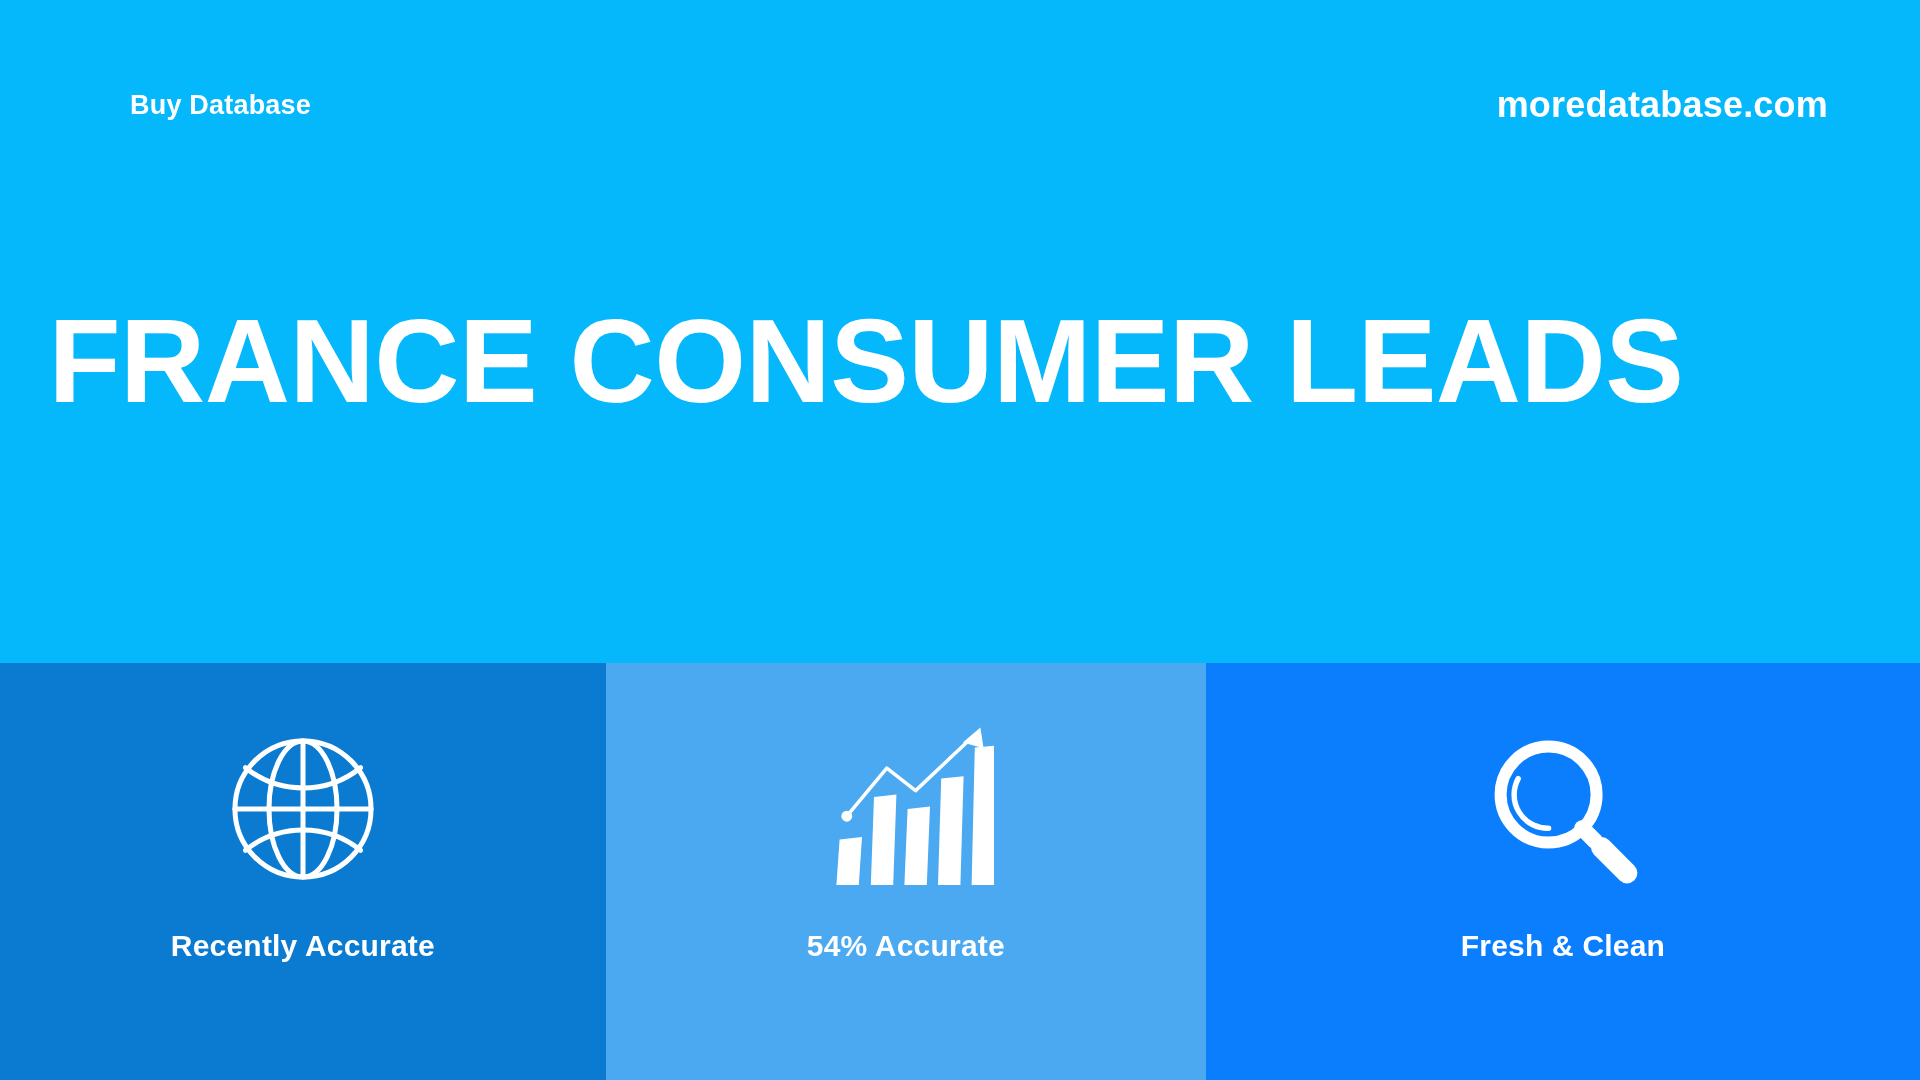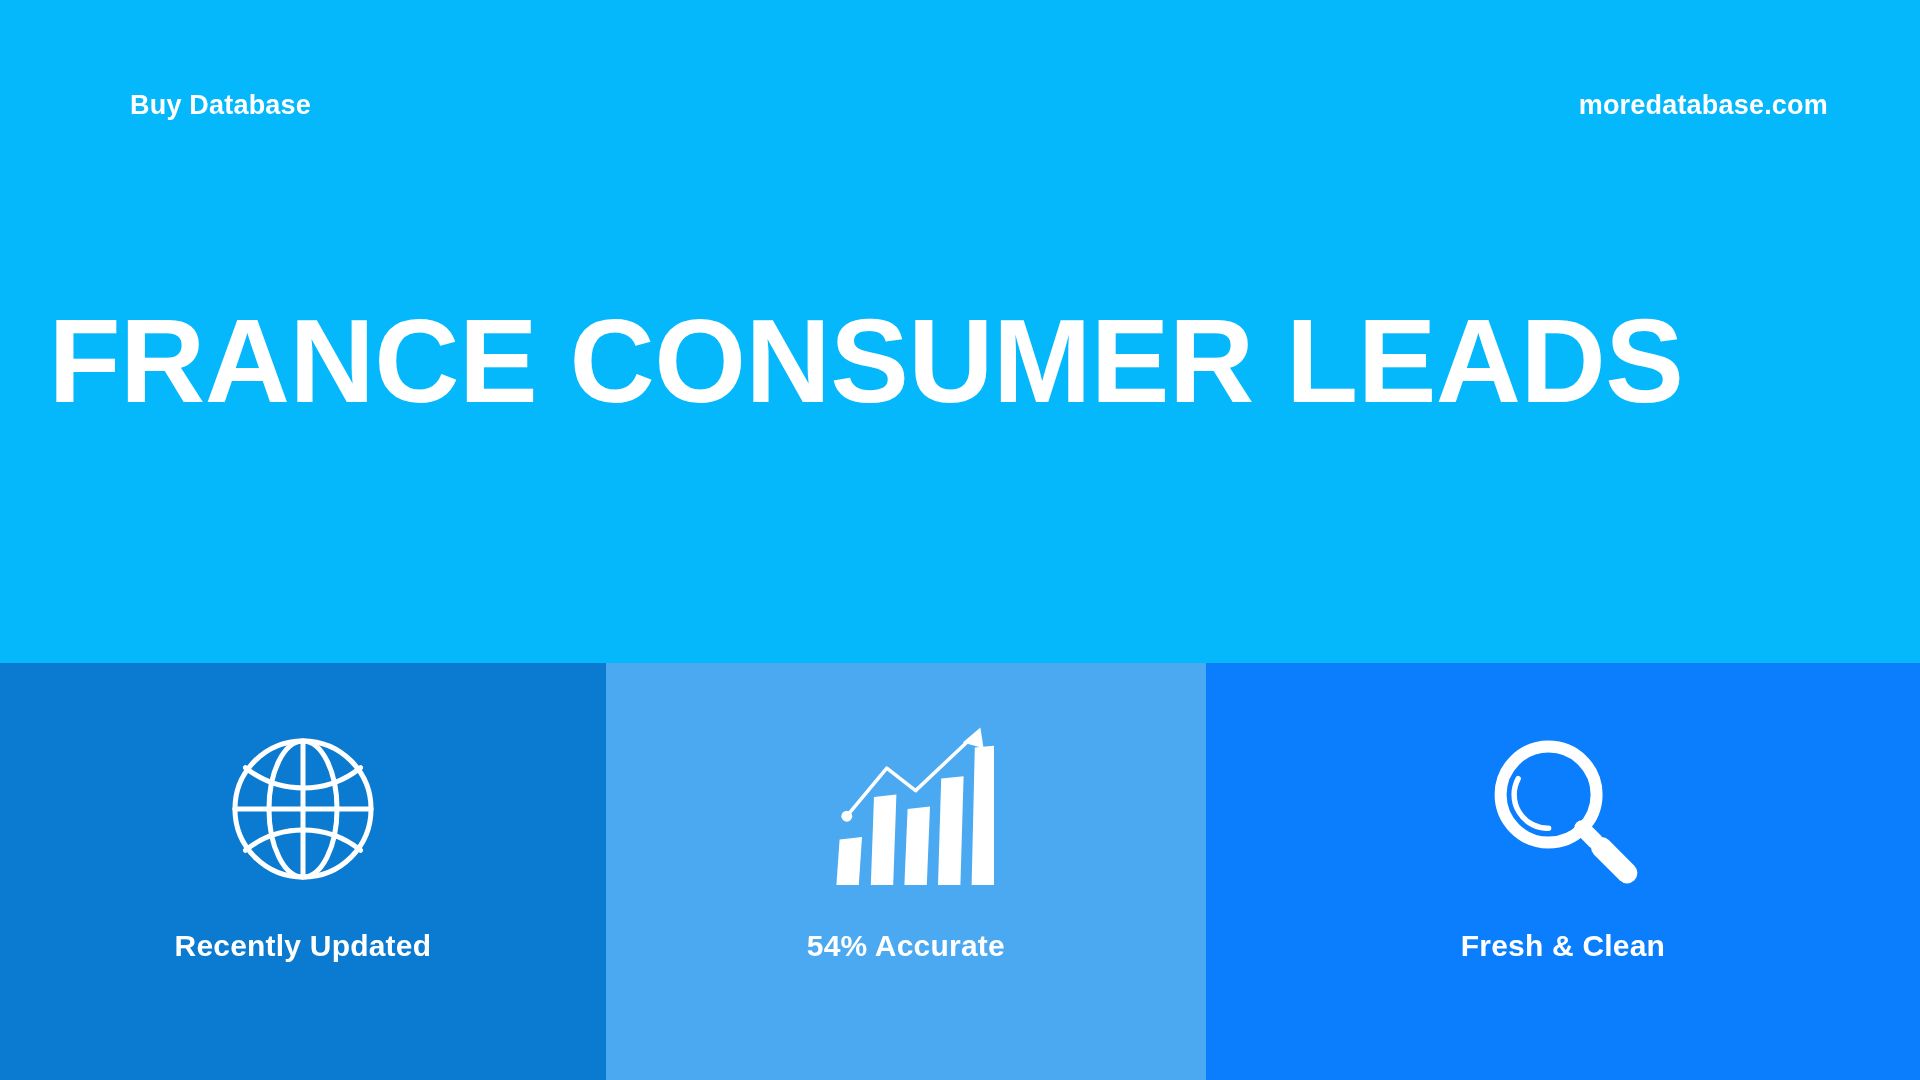--- a/index.html
+++ b/index.html
@@ -51,21 +51,21 @@
     color: #ffffff;
     font-size: 27px;
     font-weight: bold;
     letter-spacing: 0.2px;
     line-height: 1;
     white-space: nowrap;
   }
 
   .brand-right {
     color: #ffffff;
-    font-size: 27px;
+    font-size: 36px;
     font-weight: bold;
     letter-spacing: 0.2px;
     line-height: 1;
     white-space: nowrap;
   }
 
   .headline-wrap {
     position: absolute;
     left: 0;
     top: 300px;
@@ -159,21 +159,21 @@
           <g fill="none" stroke="#ffffff" stroke-width="3.1" stroke-linecap="round">
             <circle cx="50" cy="50" r="42"></circle>
             <line x1="50" y1="8" x2="50" y2="92"></line>
             <line x1="8" y1="50" x2="92" y2="50"></line>
             <ellipse cx="50" cy="50" rx="21" ry="42"></ellipse>
             <path d="M14.5 24.5 C25 33 37 37 50 37 C63 37 75 33 85.5 24.5"></path>
             <path d="M14.5 75.5 C25 67 37 63 50 63 C63 63 75 67 85.5 75.5"></path>
           </g>
         </svg>
       </div>
-      <div class="panel-label">Recently Updated</div>
+      <div class="panel-label">Recently Accurate</div>
     </div>
 
     <div class="panel panel-2">
       <div class="panel-icon">
         <svg width="176" height="168" viewBox="0 0 110 105" aria-hidden="true">
           <g fill="#ffffff">
             <polygon points="13.5,71.5 27.5,70.0 25.5,100 11.5,100"></polygon>
             <polygon points="35.0,45.0 49.0,43.5 47.0,100 33.0,100"></polygon>
             <polygon points="56.0,52.5 70.0,51.0 68.0,100 54.0,100"></polygon>
             <polygon points="77.0,33.5 91.0,32.0 89.0,100 75.0,100"></polygon>

